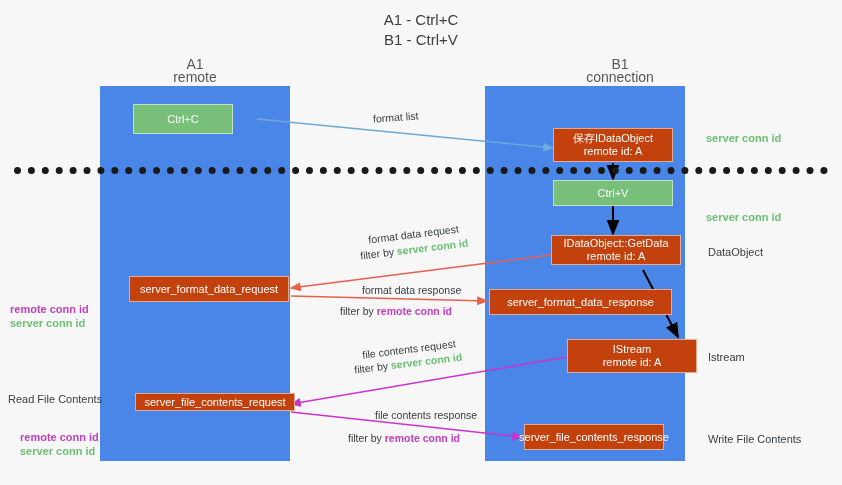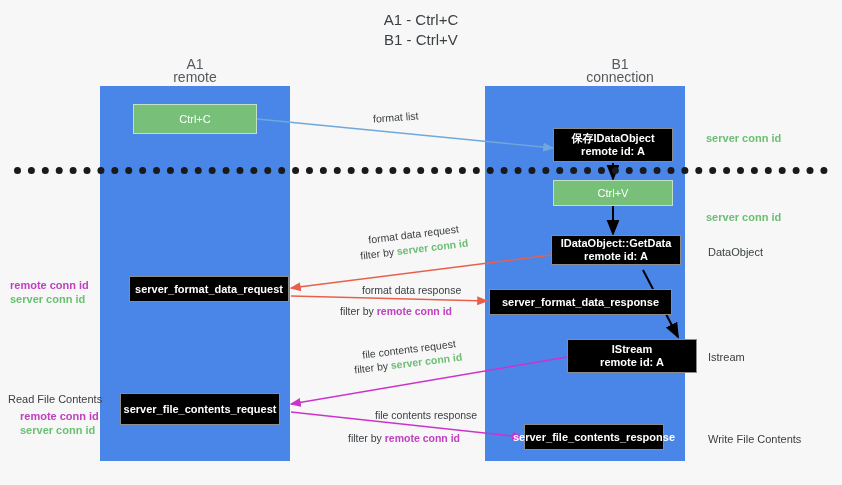--- a/index.html
+++ b/index.html
@@ -41,38 +41,38 @@
   
   .node{
     box-sizing:border-box;
     display:flex;flex-direction:column;
     align-items:center;justify-content:center;
     color:#ffffff;font-size:11px;line-height:13px;
     text-align:center;
     border:1px solid rgba(255,255,255,.55);
   }
   .node.green{background:#6aa84f;background:#78c07a;}
-  .node.orange{background:#000000;font-weight:bold;}
+  .node.orange{background:#c2410c;}
   .node .l2{font-size:11px;}
 
-  #n-ctrlc{left:133px;top:104px;width:124px;height:30px;}
+  #n-ctrlc{left:133px;top:104px;width:100px;height:30px;}
   #n-save-ido{left:553px;top:128px;width:120px;height:34px;}
   #n-ctrlv{left:553px;top:180px;width:120px;height:26px;}
   #n-getdata{left:551px;top:235px;width:130px;height:30px;}
   #n-istream{left:567px;top:339px;width:130px;height:34px;}
 
   #n-sfdreq{left:129px;top:276px;width:160px;height:26px;}
   #n-sfdresp{left:489px;top:289px;width:183px;height:26px;}
-  #n-sfcreq{left:120px;top:393px;width:160px;height:32px;}
+  #n-sfcreq{left:135px;top:393px;width:160px;height:18px;}
   #n-sfcresp{left:524px;top:424px;width:140px;height:26px;}
 
   
   .side-label{font-size:11px;line-height:14px;color:#3c4043;}
   .conn-green{color:#6bbf73;font-weight:bold;}
-  .conn-magenta{color:#c040c0;font-weight:bold;}
+  .conn-magenta{color:#c040c0;font-weight:bold;margin-top:24px;}
 
   #r-conn1{left:706px;top:131px;}
   #r-conn2{left:706px;top:210px;}
   #r-dataobject{left:708px;top:245px;}
   #r-istream{left:708px;top:350px;}
   #r-writefile{left:708px;top:432px;}
 
   
   .left-block{font-size:11px;line-height:14px;text-align:left;}
   #l-mid{left:10px;top:278px;}

